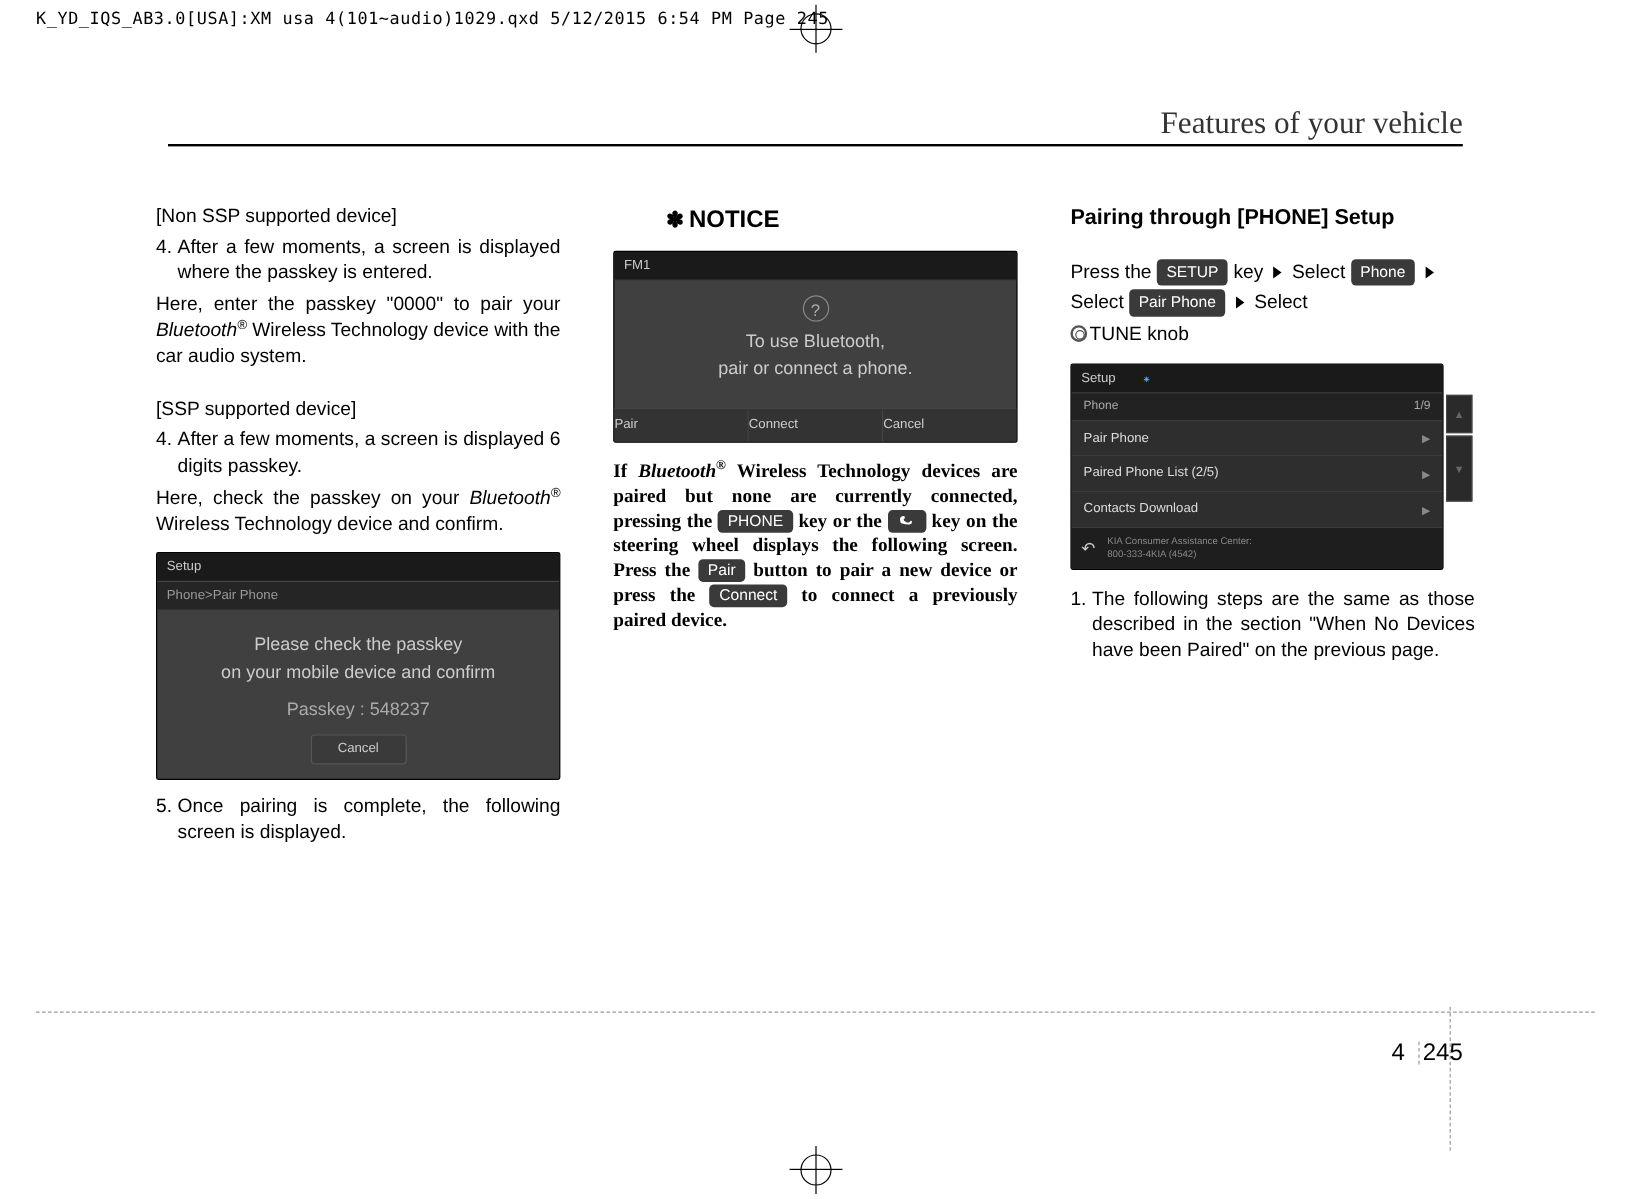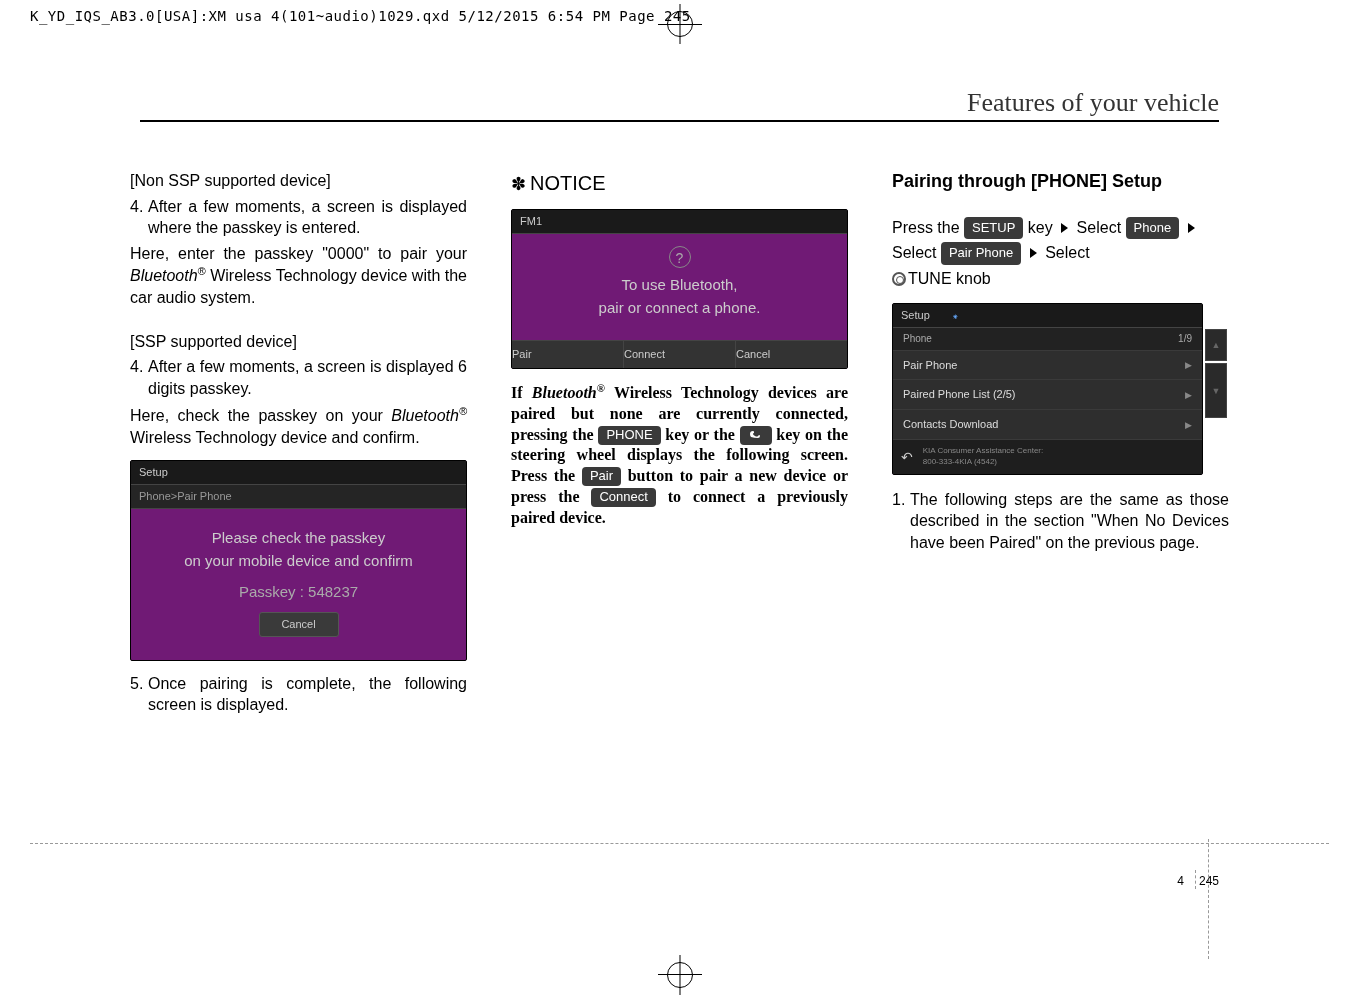--- a/index.html
+++ b/index.html
@@ -16,59 +16,59 @@
   .sub-head { font-weight: normal; font-size: 16px; margin-bottom: 2px; }
   .paren { font-size: 16px; margin-bottom: 6px; }
   .list-item { display: flex; margin: 4px 0; text-align: justify; }
   .list-item .num { min-width: 18px; }
   .list-item .txt { flex: 1; }
   .body-text { text-align: justify; margin: 4px 0; }
   .italic { font-style: italic; }
   .bold { font-weight: bold; }
   .reg { font-size: 11px; vertical-align: super; }
 
-  .notice-head { font-weight: normal; font-size: 20px; margin-bottom: 10px; }
+  .notice-head { font-weight: bold; font-size: 20px; margin-bottom: 10px; margin-left: 44px; }
   .snowflake { font-size: 18px; margin-right: 4px; }
 
   .serif-notice { font-family: Georgia, 'Times New Roman', serif; text-align: justify; line-height: 1.3; margin-top: 12px; font-size: 16px; }
 
   .btn-label { display: inline-block; background: #3a3a3a; color: #fff; border-radius: 4px; padding: 1px 8px; font-size: 13px; font-family: Arial, sans-serif; font-style: normal; font-weight: normal; vertical-align: 1px; }
 
   .pairing-head { font-weight: bold; font-size: 18px; margin-bottom: 22px; line-height: 1.25; }
 
   .sel-line { font-size: 16px; line-height: 1.6; }
   .tri { display: inline-block; width: 0; height: 0; border-left: 7px solid #000; border-top: 5px solid transparent; border-bottom: 5px solid transparent; margin: 0 4px; vertical-align: 0px; }
   .knob-icon { display: inline-block; width: 14px; height: 14px; border: 2px solid #555; border-radius: 50%; vertical-align: -2px; margin-right: 2px; position: relative; }
   .knob-icon::after { content: ''; position: absolute; top: 2px; left: 2px; width: 6px; height: 6px; border: 1px solid #555; border-radius: 50%; }
 
   
-  .shot { background: #701a75; border: 1px solid #000; border-radius: 2px; color: #ddd; font-size: 11px; margin: 12px 0; }
+  .shot { background: #404040; border: 1px solid #000; border-radius: 2px; color: #ddd; font-size: 11px; margin: 12px 0; }
   .shot-header { background: #1a1a1a; padding: 4px 8px; font-size: 11px; color: #ccc; border-bottom: 1px solid #444; }
   .shot-body { padding: 12px; text-align: center; }
   .q-circle { display: inline-block; width: 22px; height: 22px; border: 1px solid #888; border-radius: 50%; color: #aaa; line-height: 22px; font-size: 14px; margin-bottom: 6px; }
   .shot-text { font-size: 15px; color: #ccc; margin-bottom: 10px; line-height: 1.4; }
   .shot-buttons { display: flex; border-top: 1px solid #444; }
   .shot-btn { flex: 1; padding: 6px 0; font-size: 11px; color: #ccc; border-right: 1px solid #444; background: #333; }
   .shot-btn:last-child { border-right: none; }
   .shot-btn.single { background: #3a3a3a; border: 1px solid #555; border-radius: 3px; width: 80px; margin: 0 auto; padding: 4px 10px; flex: none; }
 
   .shot-list { text-align: left; }
   .shot-list-item { padding: 7px 10px; border-bottom: 1px solid #3a3a3a; display: flex; justify-content: space-between; align-items: center; font-size: 11px; background: #2e2e2e; }
   .shot-list-item.head { background: #222; color: #aaa; padding: 4px 10px; font-size: 10px; }
   .shot-list-item .chev { color: #888; font-size: 9px; }
   .shot-footer { display: flex; padding: 6px 8px; background: #1e1e1e; font-size: 8px; color: #888; align-items: center; gap: 10px; }
   .shot-footer .back { color: #ccc; font-size: 14px; }
   .shot-side-btns { position: absolute; right: 2px; top: 26px; width: 22px; }
   .shot-side-btn { height: 32px; border: 1px solid #444; background: #2a2a2a; margin-bottom: 2px; display: flex; align-items: center; justify-content: center; color: #666; font-size: 9px; }
   .shot-wrapper { position: relative; }
   .shot-wrapper .shot { margin-right: 26px; }
 
-  .passkey-shot .shot-body { padding: 18px 10px 23px; }
-
-  .page-num { position: absolute; bottom: 110px; right: 140px; font-size: 12px; }
+  .passkey-shot .shot-body { padding: 18px 10px 12px; }
+
+  .page-num { position: absolute; bottom: 110px; right: 140px; font-size: 20px; }
   .page-num .sect { margin-right: 8px; }
   .page-num-divider { display: inline-block; border-left: 1px dashed #999; height: 19px; vertical-align: -4px; margin: 0 3px; }
 
   .dashed-line-h { position: absolute; left: 30px; right: 30px; border-top: 1px dashed #999; }
   .dashed-line-v { position: absolute; bottom: 40px; height: 120px; border-left: 1px dashed #999; }
 
   .crop-circle { position: absolute; width: 26px; height: 26px; border: 1px solid #000; border-radius: 50%; left: 50%; transform: translateX(-50%); }
   .crop-plus-v { position: absolute; left: 50%; width: 1px; height: 44px; background: #000; transform: translateX(-50%); }
   .crop-plus-h { position: absolute; left: 50%; width: 44px; height: 1px; background: #000; transform: translateX(-50%); }
 </style>

